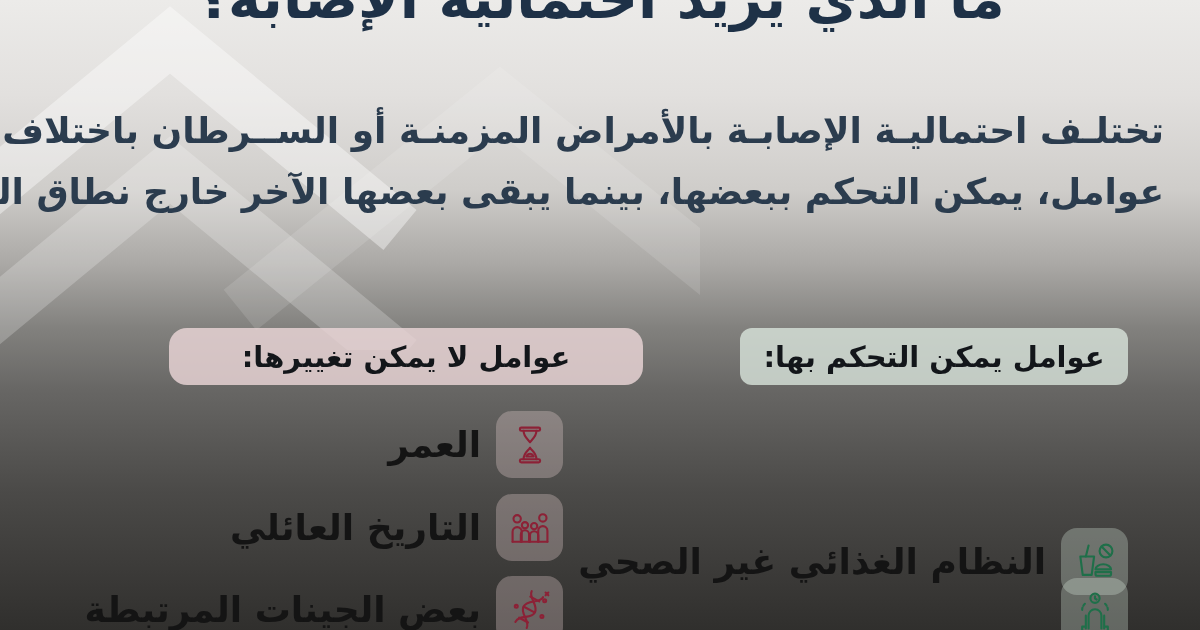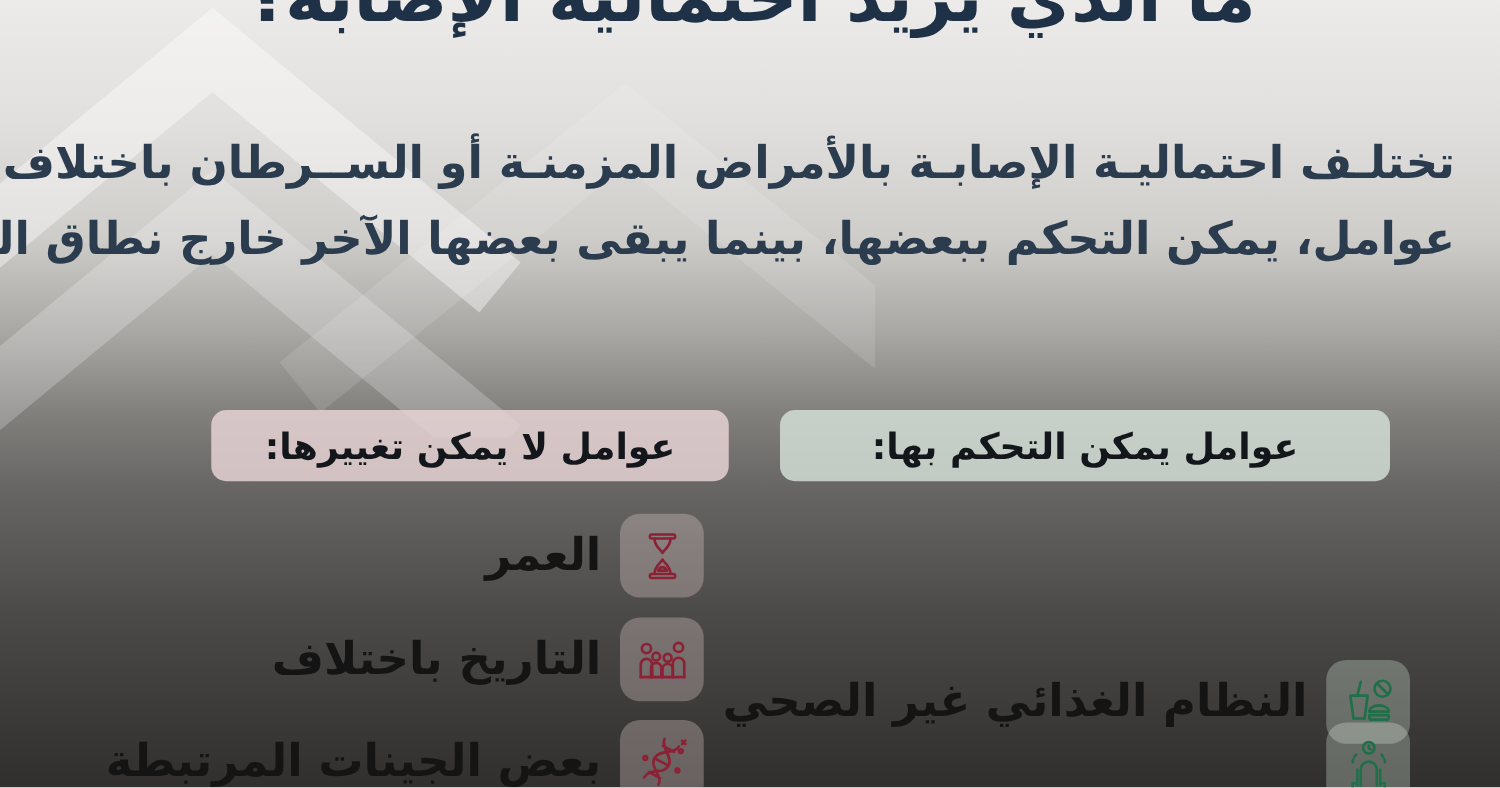--- a/index.html
+++ b/index.html
@@ -27,22 +27,22 @@
     text-align:center; color:#2b3c4e; font-size:36px;
     line-height:61px; font-weight:bold;
   }
   .intro .line { white-space:nowrap; }
 
   .pill {
     position:absolute; top:328px; height:57px; border-radius:12px;
     display:flex; align-items:center; justify-content:center;
     font-weight:bold; font-size:29px; color:#13161a; white-space:nowrap;
   }
-  .pill-green { right:88px; width:488px; background:rgba(219,231,222,0.78); }
-  .pill-red  { left:169px; width:414px; background:rgba(234,214,215,0.82); }
+  .pill-green { right:72px; width:388px; background:rgba(219,231,222,0.78); }
+  .pill-red  { left:169px; width:474px; background:rgba(234,214,215,0.82);border-radius:18px; }
 
   .row { position:absolute; display:flex; align-items:center; gap:15px; direction:rtl; }
   .row-right { right:72px; }
   .row-left  { right:637px; }
 
   .icon-tile {
     width:67px; height:67px; border-radius:16px; flex:0 0 auto;
     display:flex; align-items:center; justify-content:center;
   }
   .tile-green { background:rgba(218,234,223,0.30); }
@@ -122,21 +122,21 @@
         <path class="stroke-r" d="M5 39V28a5 5 0 0 1 10 0v11"></path>
         <circle class="stroke-r" cx="38" cy="13" r="4"></circle>
         <path class="stroke-r" d="M33 39V27a5 5 0 0 1 10 0v12"></path>
         <circle class="stroke-r" cx="18.5" cy="21" r="3.4"></circle>
         <path class="stroke-r" d="M14 39v-8a4.5 4.5 0 0 1 9 0v8"></path>
         <circle class="stroke-r" cx="28.5" cy="22" r="3.4"></circle>
         <path class="stroke-r" d="M24 39v-7a4.5 4.5 0 0 1 9 0v7"></path>
         <line class="stroke-r" x1="5" y1="39" x2="43" y2="39"></line>
       </svg>
     </span>
-    <span class="item-label">التاريخ باختلاف</span>
+    <span class="item-label">التاريخ العائلي</span>
   </div>
 
   <div class="row row-left" style="top:576px">
     <span class="icon-tile tile-red">
       <svg class="icon" width="44" height="44" viewBox="0 0 48 48">
         <g transform="rotate(28 24 24)">
           <path class="stroke-r" d="M16 5c0 8 14 10 14 19S16 33 16 43"></path>
           <path class="stroke-r" d="M30 5c0 8-14 10-14 19s14 10 14 19"></path>
           <path class="stroke-r" d="M17.5 11h11M16.5 24h13M17.5 37h11"></path>
         </g>

